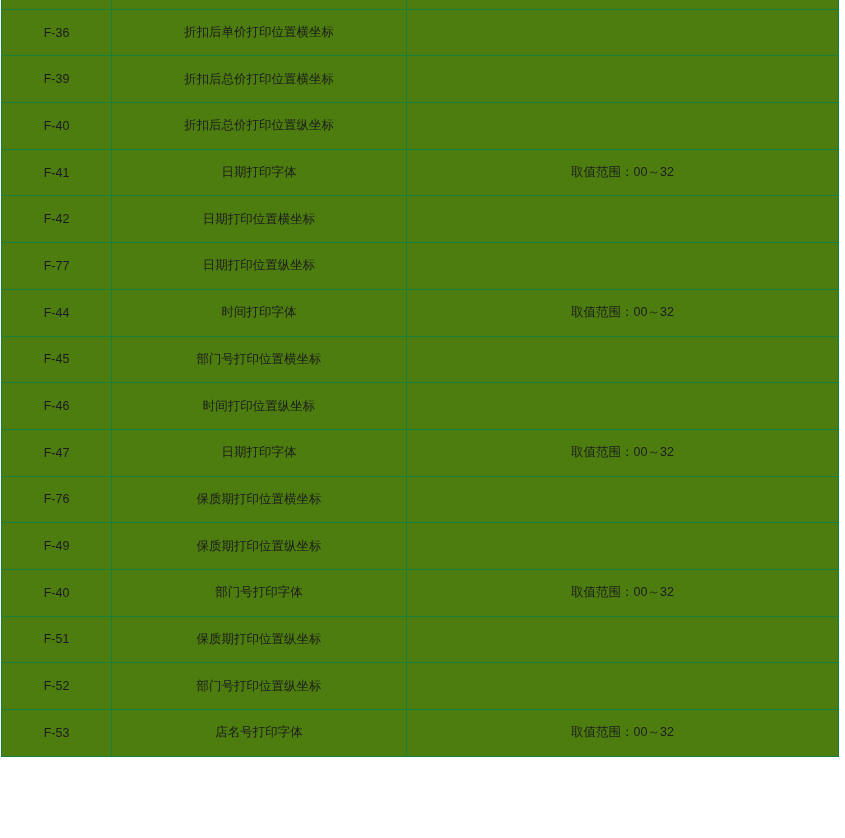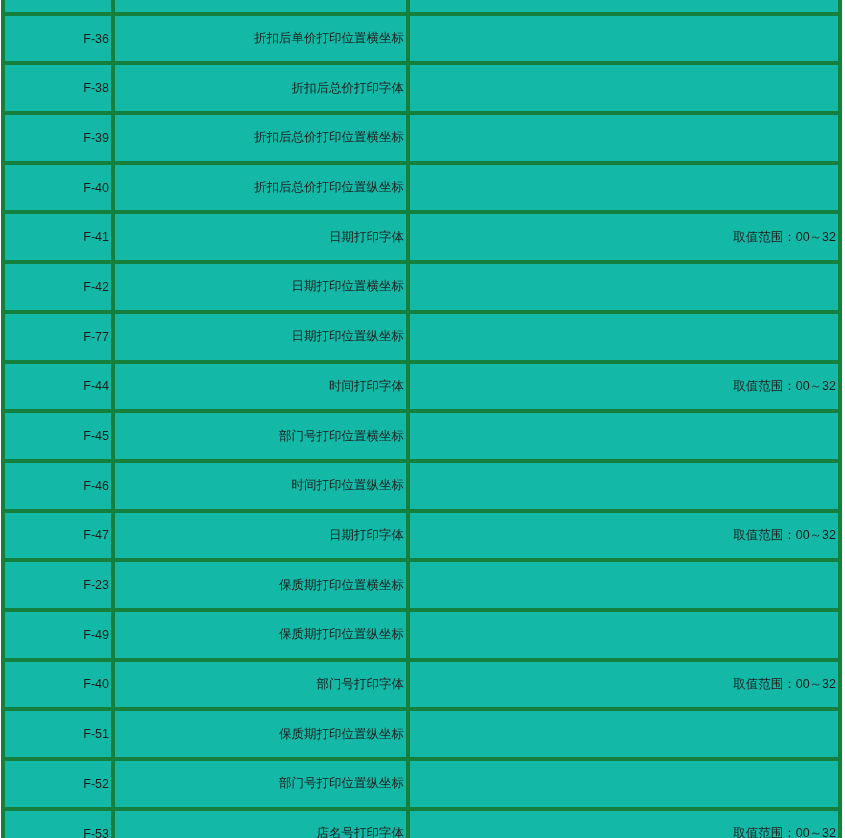--- a/index.html
+++ b/index.html
@@ -14,31 +14,31 @@
     overflow: hidden;
     background: #ffffff;
   }
   table.settings-table {
     border-collapse: collapse;
     table-layout: fixed;
     width: 837px;
     margin: -38px 0 0 1px;
   }
   table.settings-table td {
-    border: 4px solid #15803d;
+    border: 1px solid #15803d;
     height: 45.7px;
     padding: 0 2px 0 2px;
     font-family: "Liberation Sans", "DejaVu Sans", sans-serif;
     font-size: 12.5px;
     color: #1c1c1c;
     vertical-align: middle;
-    text-align: right;
+    text-align: center;
     overflow: hidden;
     white-space: nowrap;
-    background: #14b8a6;
+    background: #4d7c0f;
   }
   table.settings-table tr.partial-row td {
     height: 45.7px;
   }
   col.col-code  { width: 110px; }
   col.col-desc  { width: 295px; }
   col.col-range { width: 432px; }
 </style>
 </head>
 <body>
@@ -52,25 +52,20 @@
     </colgroup>
     <tbody id="table-body">
       <tr class="partial-row" id="top-partial-row">
         <td></td>
         <td></td>
         <td></td>
       </tr>
       <tr>
     <td>F-36</td>
     <td>折扣后单价打印位置横坐标</td>
-    <td></td>
-  </tr>
-        <tr>
-    <td>F-38</td>
-    <td>折扣后总价打印字体</td>
     <td></td>
   </tr>
         <tr>
     <td>F-39</td>
     <td>折扣后总价打印位置横坐标</td>
     <td></td>
   </tr>
         <tr>
     <td>F-40</td>
     <td>折扣后总价打印位置纵坐标</td>
@@ -105,21 +100,21 @@
     <td>F-46</td>
     <td>时间打印位置纵坐标</td>
     <td></td>
   </tr>
         <tr>
     <td>F-47</td>
     <td>日期打印字体</td>
     <td>取值范围：00～32</td>
   </tr>
         <tr>
-    <td>F-23</td>
+    <td>F-76</td>
     <td>保质期打印位置横坐标</td>
     <td></td>
   </tr>
         <tr>
     <td>F-49</td>
     <td>保质期打印位置纵坐标</td>
     <td></td>
   </tr>
         <tr>
     <td>F-40</td>

